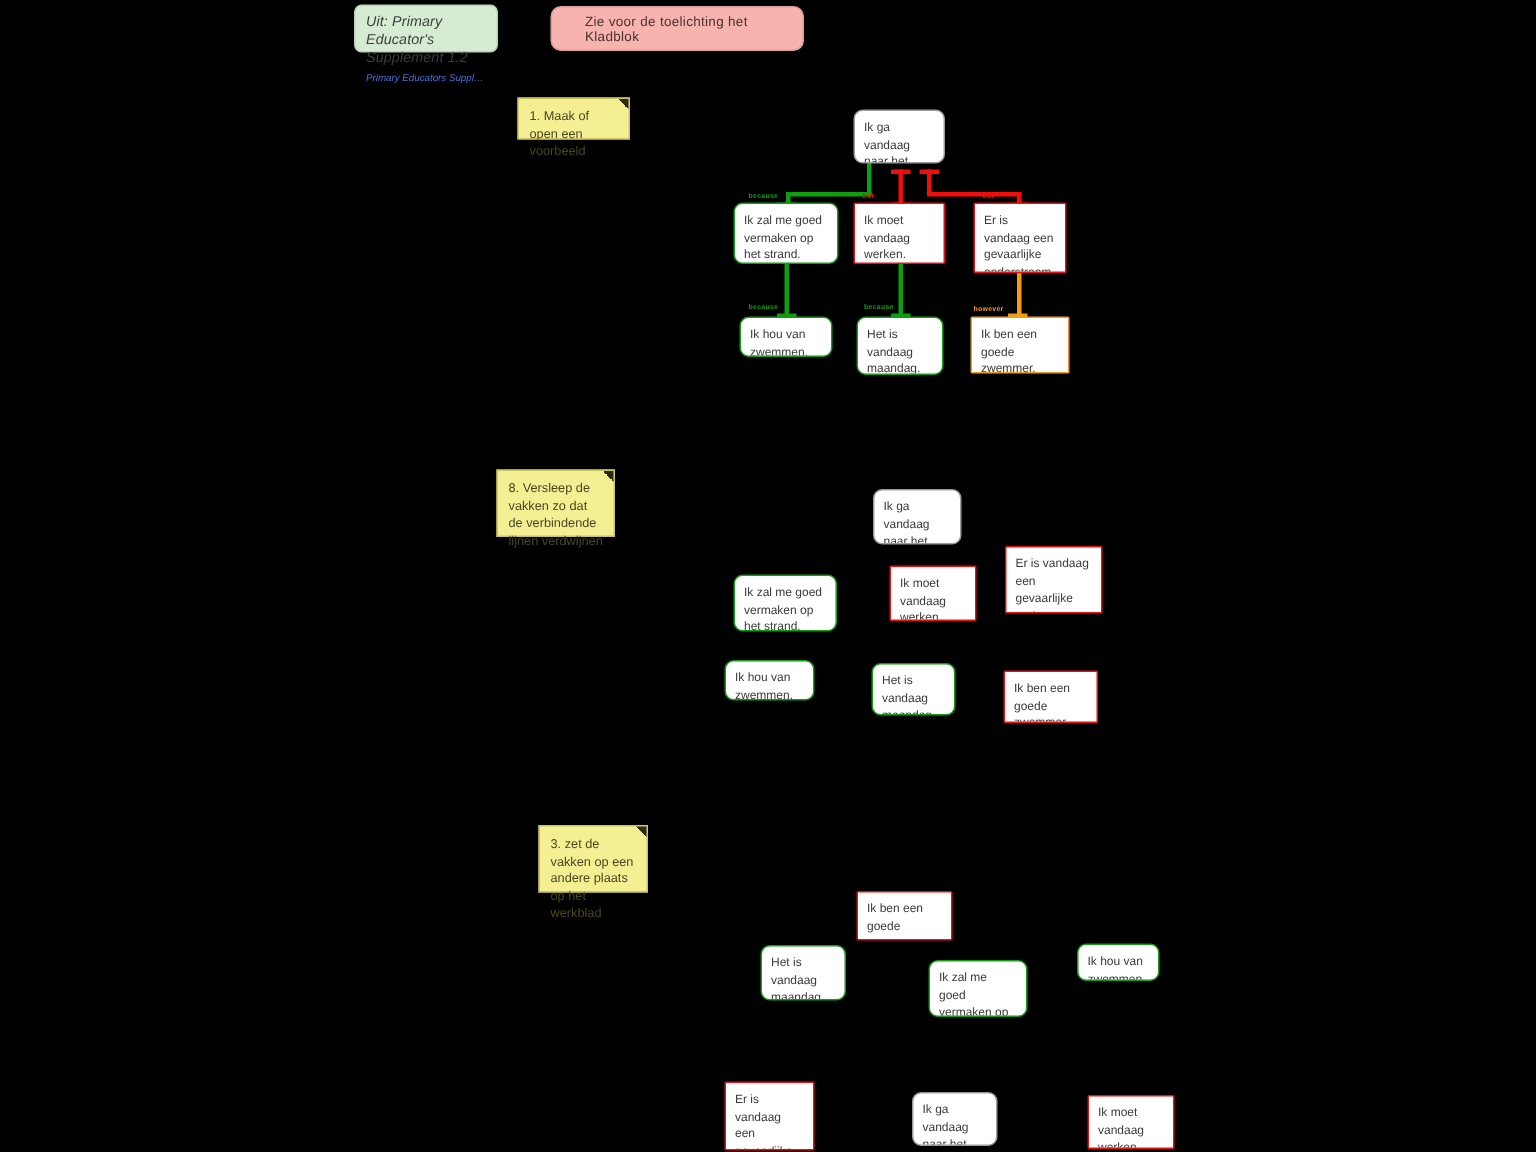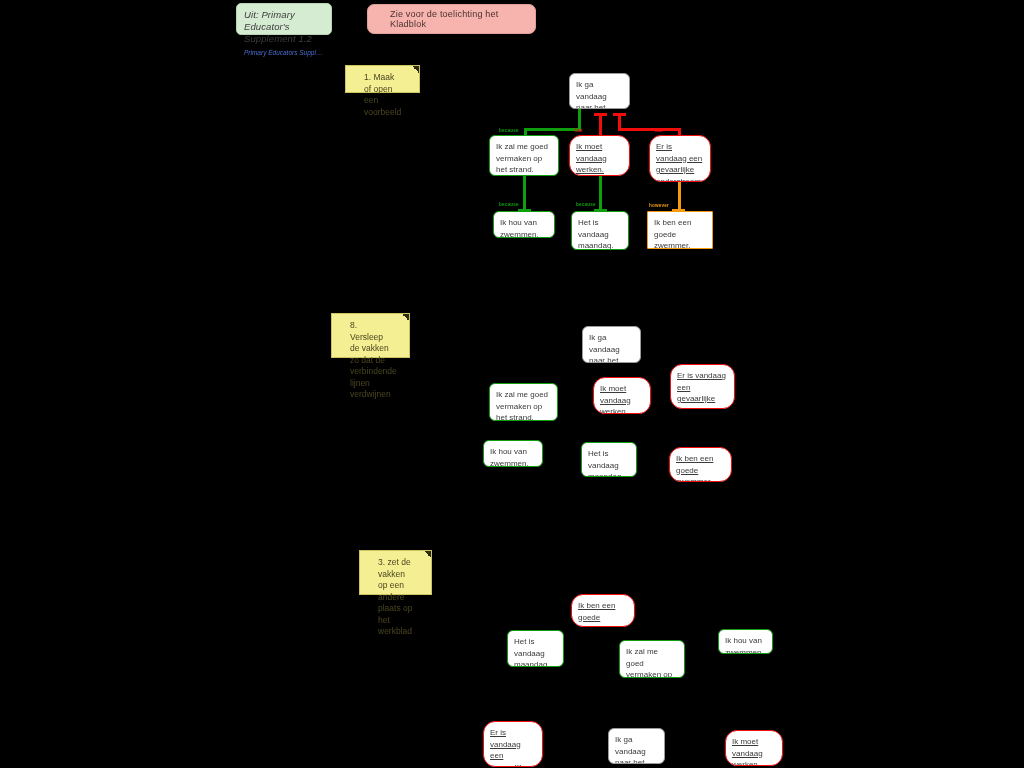--- a/index.html
+++ b/index.html
@@ -28,37 +28,37 @@
   .chip-pink{
     background:#f7b3ad;border:1px solid #e09e99;border-radius:7px;
     display:flex;align-items:center;justify-content:center;
   }
   .chip-pink .t{font-size:9px;color:#4a3330;letter-spacing:.2px;}
 
   
   .note{
     position:absolute;box-sizing:border-box;
     background:#f5ef93;border:1px solid #cbc45f;
-    padding:6px 18px;
+    padding:6px 7px;
     font-size:8.5px;line-height:11.5px;color:#4a4620;
   }
   .note .fold{
     position:absolute;top:0;right:0;width:7px;height:7px;
     background:linear-gradient(225deg,#2b2a12 0 50%,transparent 50% 100%);
   }
 
   
   .box{
     position:absolute;box-sizing:border-box;background:#fff;
     padding:5px 6px;font-size:8px;line-height:11.5px;color:#3a3a3a;
     overflow:hidden;
   }
   .box.grey{border:1px solid #9b9b9b;border-radius:6px;}
   .box.green{border:1.6px solid #0e9e0e;border-radius:6px;}
-  .box.red{border:1.8px solid #f20d0d;border-radius:12px;text-decoration:underline;}
+  .box.red{border:1.8px solid #f20d0d;border-radius:1px;}
   .box.orange{border:1.8px solid #f59b12;border-radius:1px;}
 
   
   .ln{position:absolute;}
   .ln.v{width:2.5px;}
   .ln.h{height:2.5px;}
   .ln.g{background:#0e9e0e;}
   .ln.r{background:#f20d0d;}
   .ln.o{background:#f59b12;}
   

